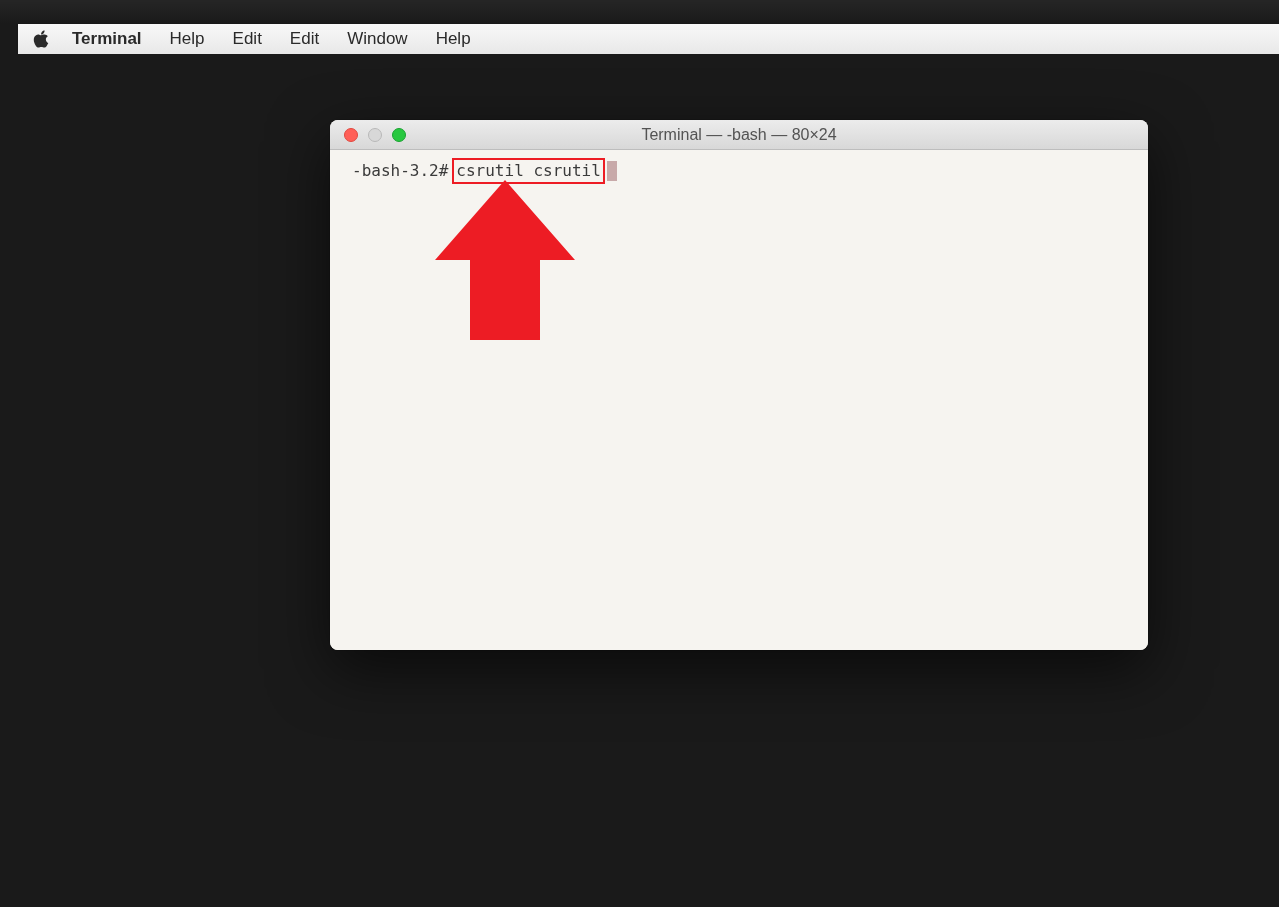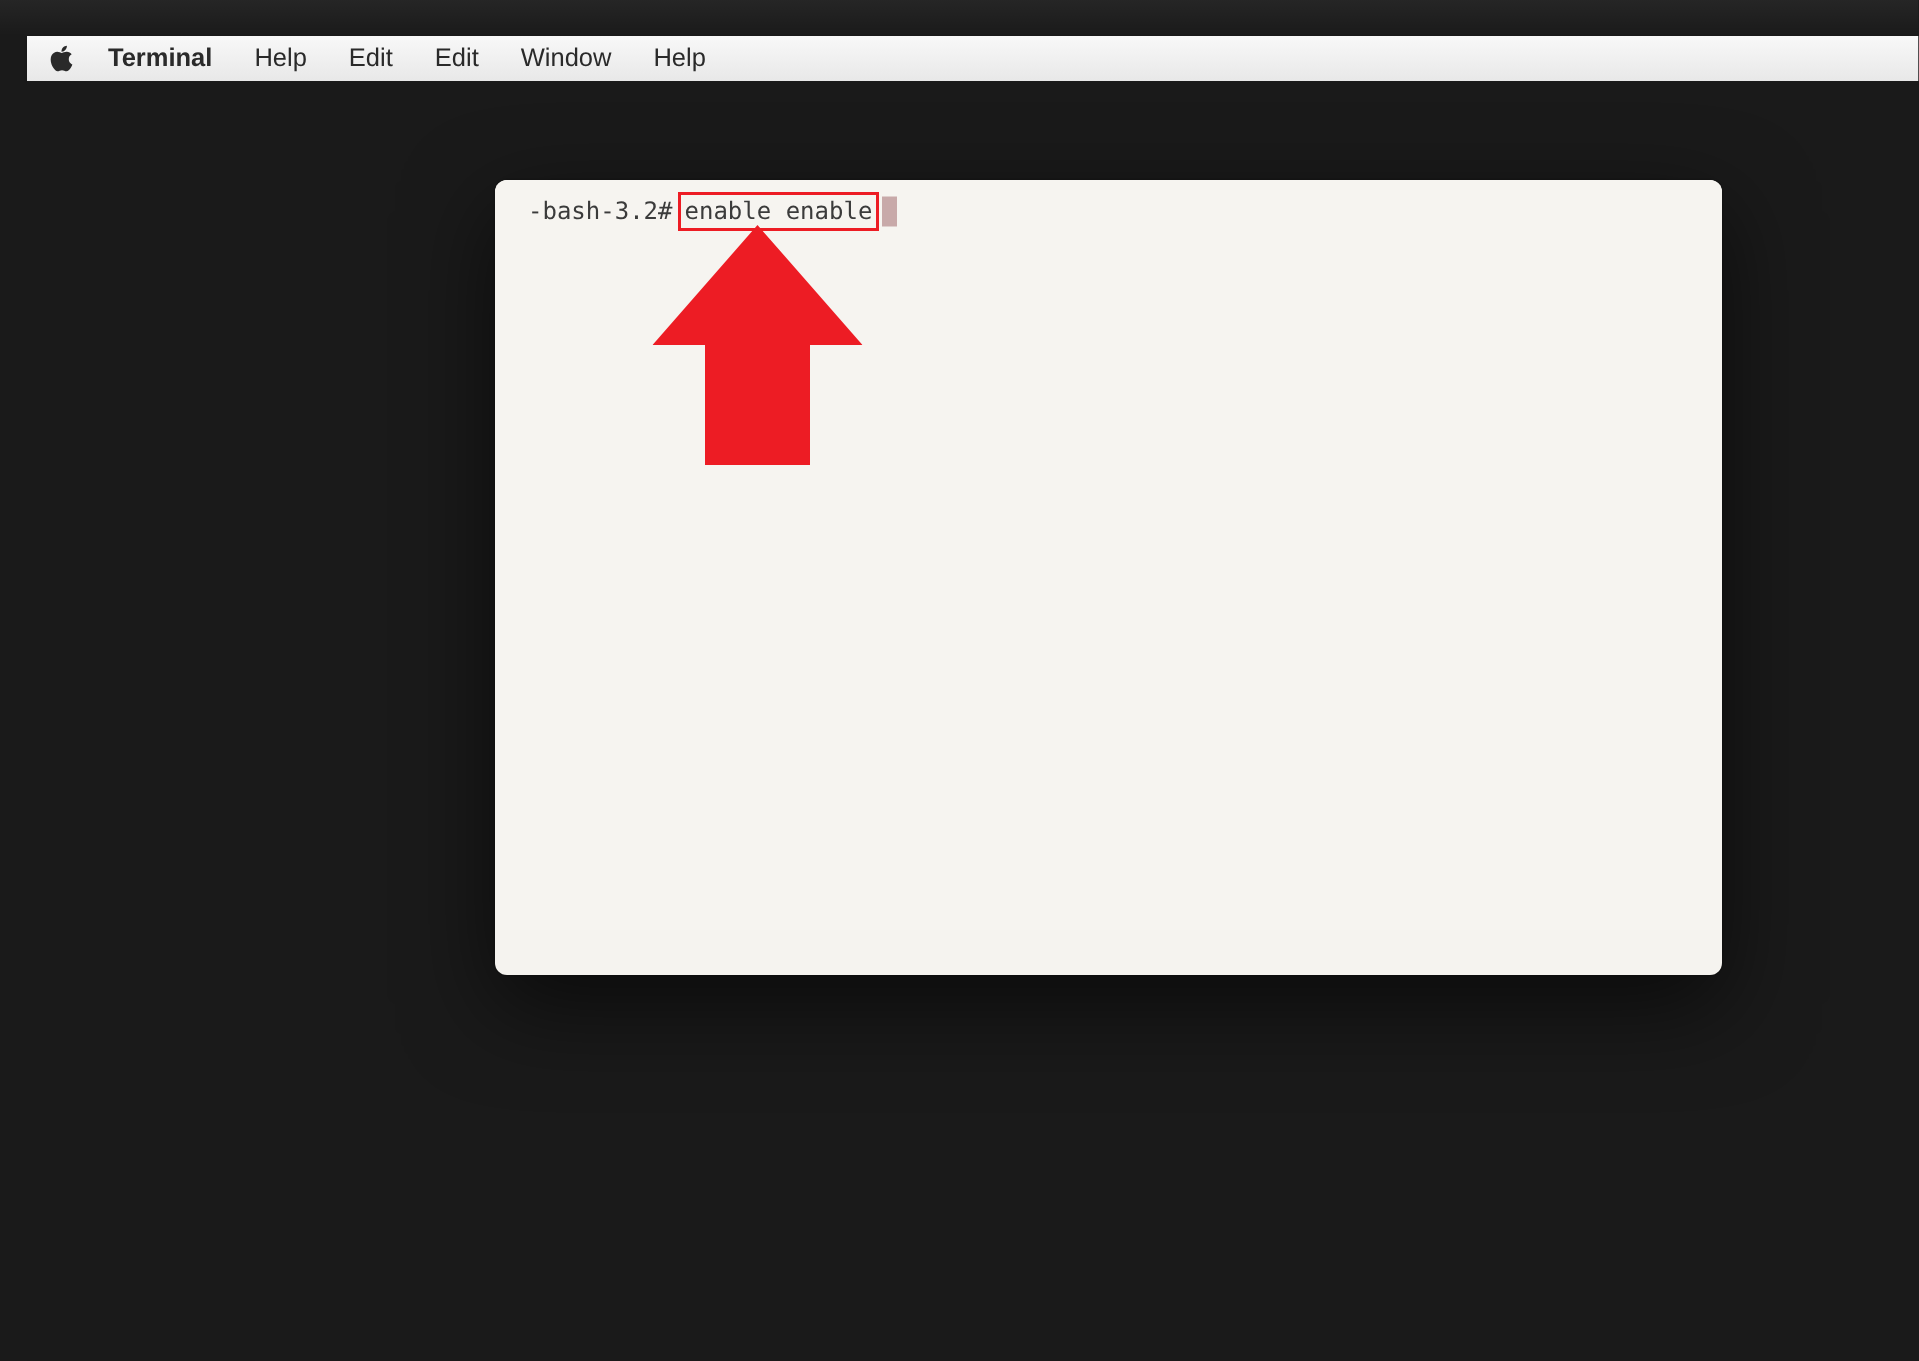--- a/index.html
+++ b/index.html
@@ -189,24 +189,32 @@
   <span class="menubar-item bold">Terminal</span>
   <span class="menubar-item">Help</span>
   <span class="menubar-item">Edit</span>
   <span class="menubar-item">Edit</span>
   <span class="menubar-item">Window</span>
   <span class="menubar-item">Help</span>
 </div>
 
 <div class="desktop">
   <div class="terminal-window">
+    <div class="titlebar">
+      <div class="traffic-lights">
+        <div class="traffic-light close"></div>
+        <div class="traffic-light minimize"></div>
+        <div class="traffic-light zoom"></div>
+      </div>
+      <div class="titlebar-title">Terminal — -bash — 80×24</div>
+    </div>
     <div class="terminal-body">
       <div class="terminal-line">
         <span class="prompt">-bash-3.2#</span>
-        <span class="command">enable enable</span>
+        <span class="command">csrutil csrutil</span>
         <span class="cursor-block"></span>
       </div>
       <div class="arrow-annotation">
         <svg viewBox="0 0 140 170">
           <polygon points="70,0 140,80 105,80 105,160 35,160 35,80 0,80" fill="#ed1c24"></polygon>
         </svg>
       </div>
     </div>
   </div>
 </div>

